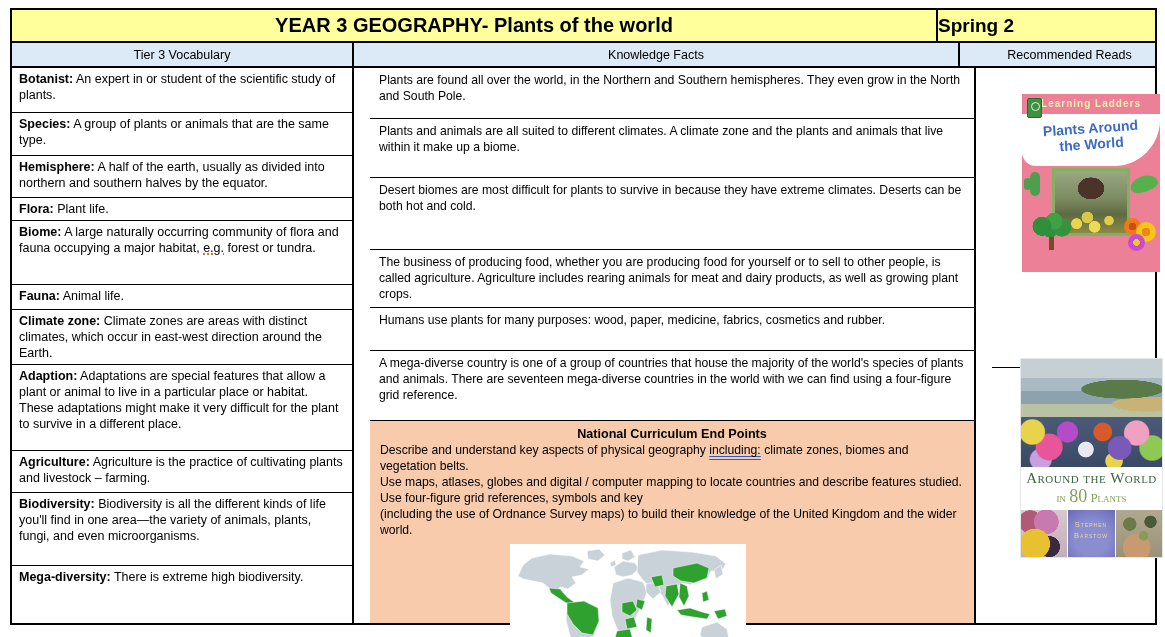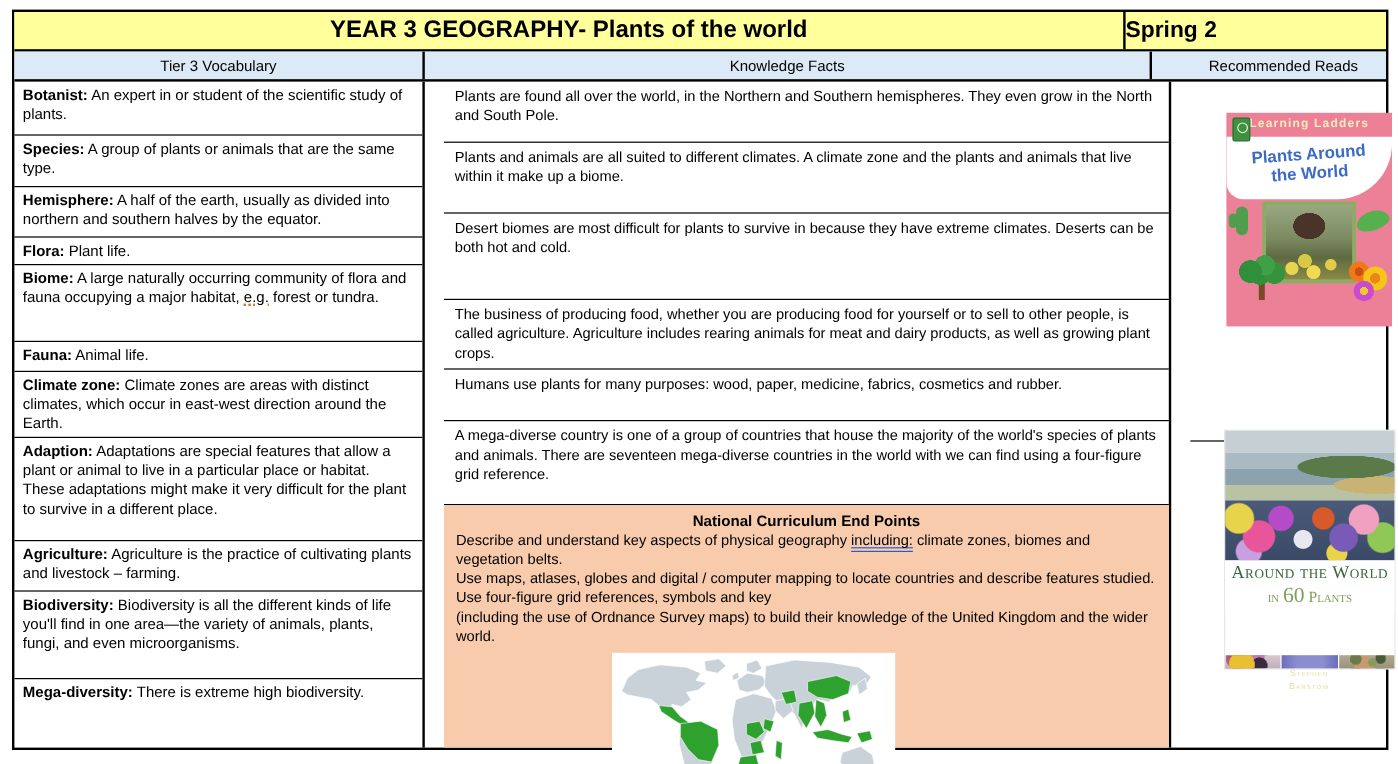--- a/index.html
+++ b/index.html
@@ -96,21 +96,21 @@
        radial-gradient(circle at 82% 32%, #F0A0C0 10%, transparent 11%),
        radial-gradient(circle at 93% 62%, #90C855 9%, transparent 10%),
        radial-gradient(circle at 14% 85%, #C8A0E0 8%, transparent 9%),
        radial-gradient(circle at 66% 88%, #E8D44A 8%, transparent 9%),
        linear-gradient(180deg, #4A5A78 0%, #3A4A66 100%); }
   .b2-titlebox { height:43px; background:#fff; text-align:center; padding-top:4px; }
   .b2-t1 { font-family:"Liberation Serif","DejaVu Serif",serif; font-variant-caps:small-caps; font-weight:normal; font-size:15px; color:#39663F; letter-spacing:0.5px; line-height:1.05; }
   .b2-t2 { font-family:"Liberation Serif","DejaVu Serif",serif; font-variant-caps:small-caps; font-size:13px; color:#7FA05A; line-height:1.0; }
   .b2-t2 .b2-num { font-size:18px; }
   .b2-strip { height:47px; display:flex; }
-  .b2-ph { flex:1; margin-right:1px;margin-top:36px; }
+  .b2-ph { flex:1; margin-right:1px; }
   .b2-ph-l { background:
        radial-gradient(circle at 30% 72%, #E8C030 32%, transparent 33%),
        radial-gradient(circle at 62% 78%, #3A2A40 22%, transparent 23%),
        radial-gradient(circle at 55% 25%, #C87AB0 28%, transparent 29%),
        radial-gradient(circle at 20% 25%, #B05A78 22%, transparent 23%),
        linear-gradient(180deg,#D8C8D0,#C0AEB8); }
   .b2-ph-m { position:relative; background:radial-gradient(circle at 50% 60%, #8A8ED0 45%, #6A6AB8 100%); }
   .b2-author { position:absolute; left:0; right:1px; top:9px; text-align:center; font-variant-caps:small-caps; font-size:7.5px; letter-spacing:1px; color:#E8D8A0; line-height:1.5; }
   .b2-ph-r { margin-right:0; background:
        radial-gradient(circle at 30% 30%, #6A7A4A 14%, transparent 15%),
@@ -196,21 +196,21 @@
             <div class="b1-flower-y"></div>
             <div class="b1-flower-p"></div>
           </div>
         </div>
         <div class="book-cell-2">
           <div class="book2">
             <div class="b2-landscape"></div>
             <div class="b2-flowers"></div>
             <div class="b2-titlebox">
               <div class="b2-t1">Around the World</div>
-              <div class="b2-t2"><span>in </span><span class="b2-num">60</span><span> Plants</span></div>
+              <div class="b2-t2"><span>in </span><span class="b2-num">80</span><span> Plants</span></div>
             </div>
             <div class="b2-strip">
               <div class="b2-ph b2-ph-l"></div>
               <div class="b2-ph b2-ph-m">
                 <div class="b2-author">
                   <div>Stephen</div>
                   <div>Barstow</div>
                 </div>
               </div>
               <div class="b2-ph b2-ph-r"></div>

